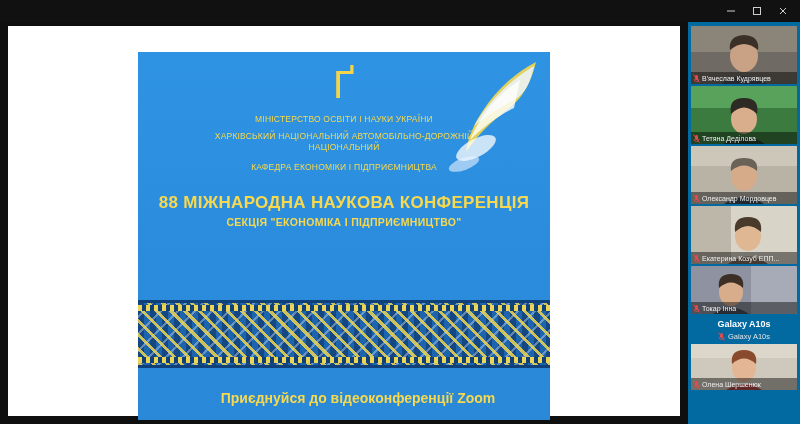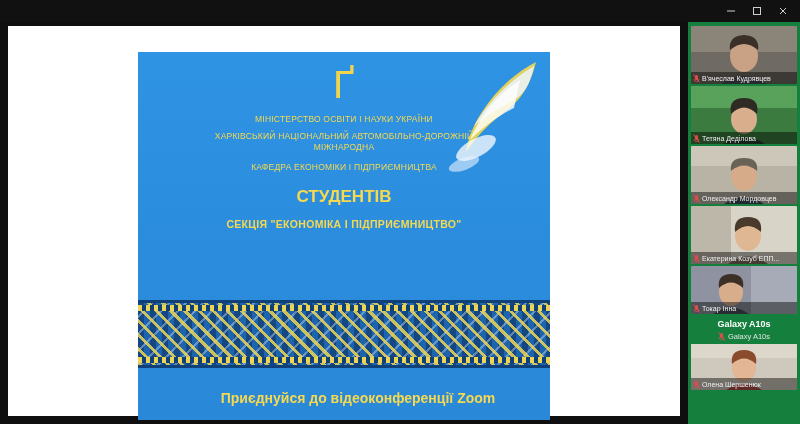--- a/index.html
+++ b/index.html
@@ -91,21 +91,21 @@
     font-family: "DejaVu Sans", sans-serif;
   }
   .poster-line {
     color: #f6d94f;
     font-weight: normal;
     letter-spacing: .2px;
   }
   .ministry { font-size: 8.5px; margin: 2px 0 7px; }
   .univ1 { font-size: 8.5px; margin: 0; }
   .univ2 { font-size: 8.5px; margin: 1px 0 10px; }
-  .dept { font-size: 8.5px; margin: 0 0 14px; }
+  .dept { font-size: 8.5px; margin: 0 0 20px; }
   .dates { font-size: 11px; margin: 0 0 12px; letter-spacing: .4px; }
   .conf-title {
     font-size: 17px;
     line-height: 22px;
     margin: 0 14px 2px;
     font-weight: bold;
     color: #f6d94f;
     letter-spacing: .3px;
   }
   .conf-sub {
@@ -164,21 +164,21 @@
     top: 4px;
     width: 120px;
     height: 130px;
     pointer-events: none;
   }
 
   
   .panel {
     width: 112px;
     flex: 0 0 112px;
-    background: #15803d;
+    background: #0369a1;
     padding: 4px 3px 12px;
     box-sizing: border-box;
     overflow: hidden;
   }
   .tile {
     position: relative;
     width: 106px;
     height: 58px;
     margin: 0 auto 2px;
     background: #3a3a3a;
@@ -260,23 +260,23 @@
             <path d="M110 10 C86 24 64 46 50 70 C60 62 74 52 90 44 C100 39 107 26 110 10 Z" fill="#eaf4ff" opacity=".85"></path>
             <path d="M96 24 C74 38 56 60 46 84 C58 72 74 60 90 52 Z" fill="#ffffff" opacity=".8"></path>
             <ellipse cx="52" cy="92" rx="22" ry="9" fill="#ffffff" opacity=".75" transform="rotate(-28 52 92)"></ellipse>
             <ellipse cx="40" cy="108" rx="16" ry="6" fill="#eaf4ff" opacity=".6" transform="rotate(-20 40 108)"></ellipse>
           </svg>
 
           <div class="trident">Ґ</div>
 
           <div class="poster-line ministry">МІНІСТЕРСТВО ОСВІТИ І НАУКИ УКРАЇНИ</div>
           <div class="poster-line univ1">ХАРКІВСЬКИЙ НАЦІОНАЛЬНИЙ АВТОМОБІЛЬНО-ДОРОЖНІЙ</div>
-          <div class="poster-line univ2">МІЖНАРОДНА</div>
+          <div class="poster-line univ2">НАЦІОНАЛЬНИЙ</div>
           <div class="poster-line dept">КАФЕДРА ЕКОНОМІКИ І ПІДПРИЄМНИЦТВА</div>
-          <div class="conf-sub">СТУДЕНТІВ</div>
+          <div class="conf-title">88 МІЖНАРОДНА НАУКОВА КОНФЕРЕНЦІЯ</div>
           <div class="section">СЕКЦІЯ "ЕКОНОМІКА І ПІДПРИЄМНИЦТВО"</div>
 
           <div class="band"></div>
 
           <div class="join">Приєднуйся до відеоконференції Zoom</div>
         </div>
 
       </div>
     </div>
 

